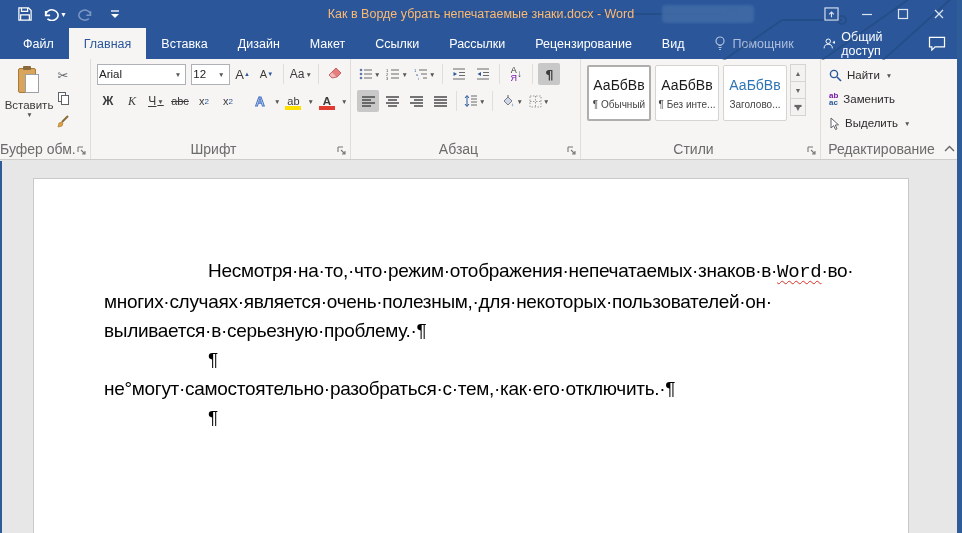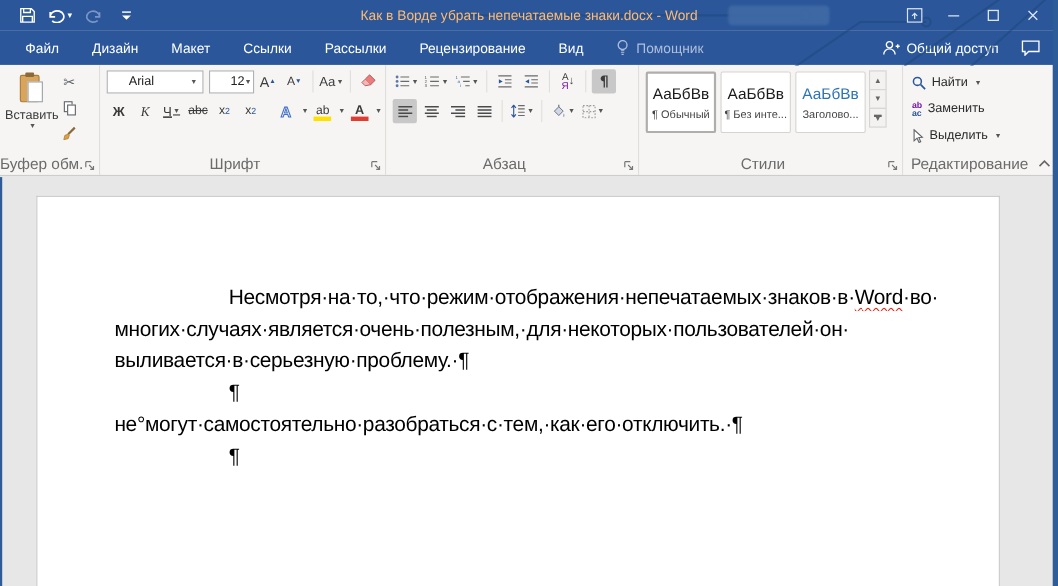--- a/index.html
+++ b/index.html
@@ -49,21 +49,21 @@
   .paste-label { font-size:11.5px; color:#3b3b3b; margin-top:4px; }
   .clip-small { float:left; display:flex; flex-direction:column; gap:3px; padding-top:2px; }
   .sicon { width:22px; height:20px; display:flex; align-items:center; justify-content:center; }
   .copy-ic { position:relative; width:11px; height:13px; }
   .copy-ic i { position:absolute; width:8px; height:10px; border:1px solid #5f6368; background:#fff; display:block; }
   .copy-ic i:first-child { left:0; top:0; }
   .copy-ic i:last-child { left:3px; top:3px; }
 
   
   .g-font { width:260px; }
-  .combo { height:21px; background:#fff; border:1px solid #aeb1b5; display:flex; align-items:center; font-size:11.5px; color:#222; padding-left:19px; }
+  .combo { height:21px; background:#fff; border:1px solid #aeb1b5; display:flex; align-items:center; font-size:11.5px; color:#222; padding-left:1px; }
   .combo .dd { margin-left:auto; margin-right:4px; }
   .combo.fname { width:96px; }
   .combo.fsize { width:41px; margin-left:3px; }
   .bold-b { font-weight:bold; }
   .ital-b { font-style:italic; font-family:"Liberation Serif",serif; }
   .und-b { text-decoration:underline; }
   .strike-b { text-decoration:line-through; font-size:11px;text-align:right; }
   .subsup { font-size:11px; }
   .subsup .sd { font-size:8px; color:#2b579a; }
   .effects-b { color:#fff; -webkit-text-stroke:1px #4472c4; font-weight:bold; font-size:13px; }
@@ -96,21 +96,21 @@
   .replace-ic { font-size:8px; line-height:7px; color:#7719aa; font-weight:bold; }
   .replace-ic .ac { color:#2b579a; }
   .collapse { position:absolute; right:4px; bottom:4px; width:18px; height:14px; display:flex; align-items:center; justify-content:center; color:#666; }
 
   
   .docarea { position:absolute; left:0; top:161px; right:0; bottom:0; background:#e7e7e7; }
   .page { position:absolute; left:33px; top:17px; width:876px; height:420px; background:#fff; border:1px solid #c9c9c9; border-bottom:none; }
   .doc-text { padding:77px 48px 0 70px; font-size:19px; line-height:29px; color:#000; letter-spacing:-0.3px; }
   .line { white-space:nowrap; }
   .line.indent { padding-left:104px; }
-  .sq-red { text-decoration:underline; text-decoration-style:wavy; text-decoration-color:#d93025; text-decoration-thickness:1px; text-underline-offset:3px; }
+  .sq-red { text-decoration:underline; text-decoration-style:wavy; text-decoration-color:#d93025; text-decoration-thickness:1px; text-underline-offset:3px;font-family:Liberation Mono, monospace; }
   .sq-blue { text-decoration:underline; text-decoration-style:wavy; text-decoration-color:#4169e1; text-decoration-thickness:1px; text-underline-offset:3px; }
 
   .edge-r { position:absolute; right:0; top:0; bottom:0; width:5px; background:#2e5c98; z-index:10; }
   .edge-l { position:absolute; left:0; top:161px; bottom:0; width:2px; background:#2e5c98; z-index:10; }
 </style>
 </head>
 <body>
 
 <div class="win">
 
@@ -174,20 +174,26 @@
           </svg>
       </div>
     </div>
   </div>
 
   <div class="tabrow">
     <div id="tabs-host" style="display:flex;height:31px;">
         <div class="tab">
           <span>Файл</span>
         </div>
+        <div class="tab active">
+          <span>Главная</span>
+        </div>
+        <div class="tab">
+          <span>Вставка</span>
+        </div>
         <div class="tab">
           <span>Дизайн</span>
         </div>
         <div class="tab">
           <span>Макет</span>
         </div>
         <div class="tab">
           <span>Ссылки</span>
         </div>
         <div class="tab">

